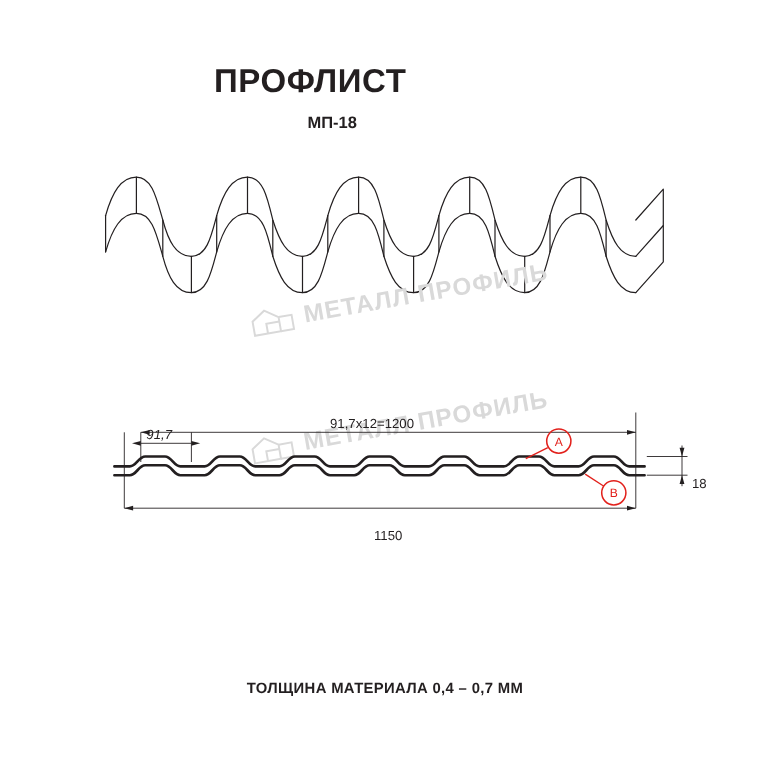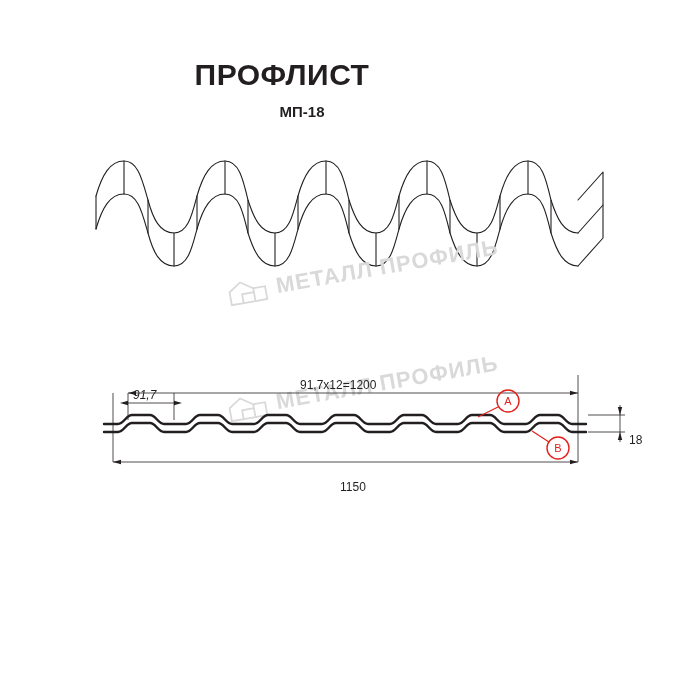--- a/index.html
+++ b/index.html
@@ -285,14 +285,15 @@
       <text class="callout-letter" x="558" y="452" text-anchor="middle">B</text>
       <line x1="549" y1="442" x2="532" y2="431" stroke="#e2211c" stroke-width="1.2"></line>
     </g>
   </svg>
 
   <div class="dim-label" style="left:300px; top:378px;">91,7х12=1200</div>
   <div class="dim-label" style="left:133px; top:388px;font-style:italic;">91,7</div>
   <div class="dim-label" style="left:340px; top:445px;margin-top:35px;">1150</div>
   <div class="dim-label" style="left:629px; top:433px;">18</div>
 
+  <div class="footer-note">ТОЛЩИНА МАТЕРИАЛА 0,4 – 0,7 ММ</div>
 
 </div>
 
 </body></html>

